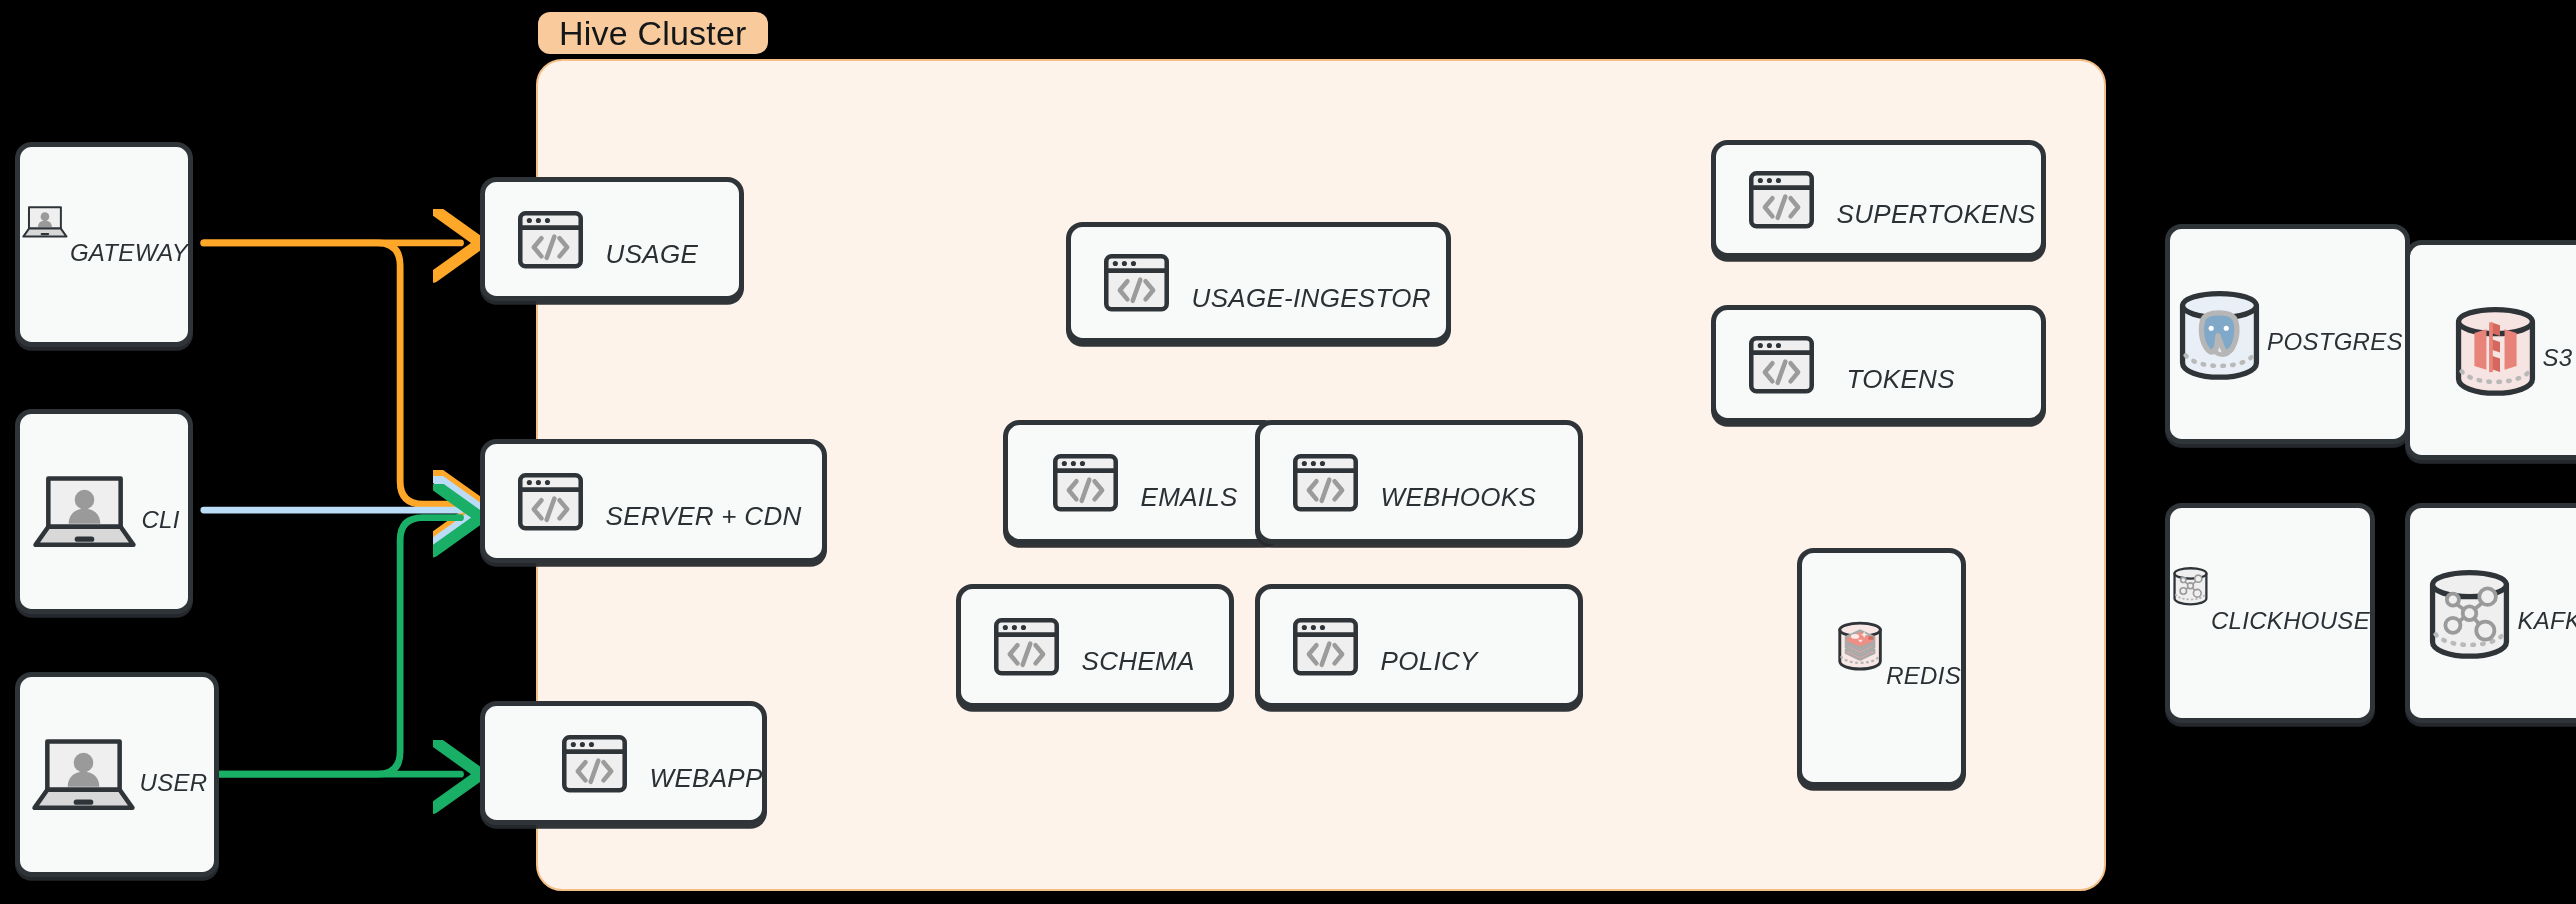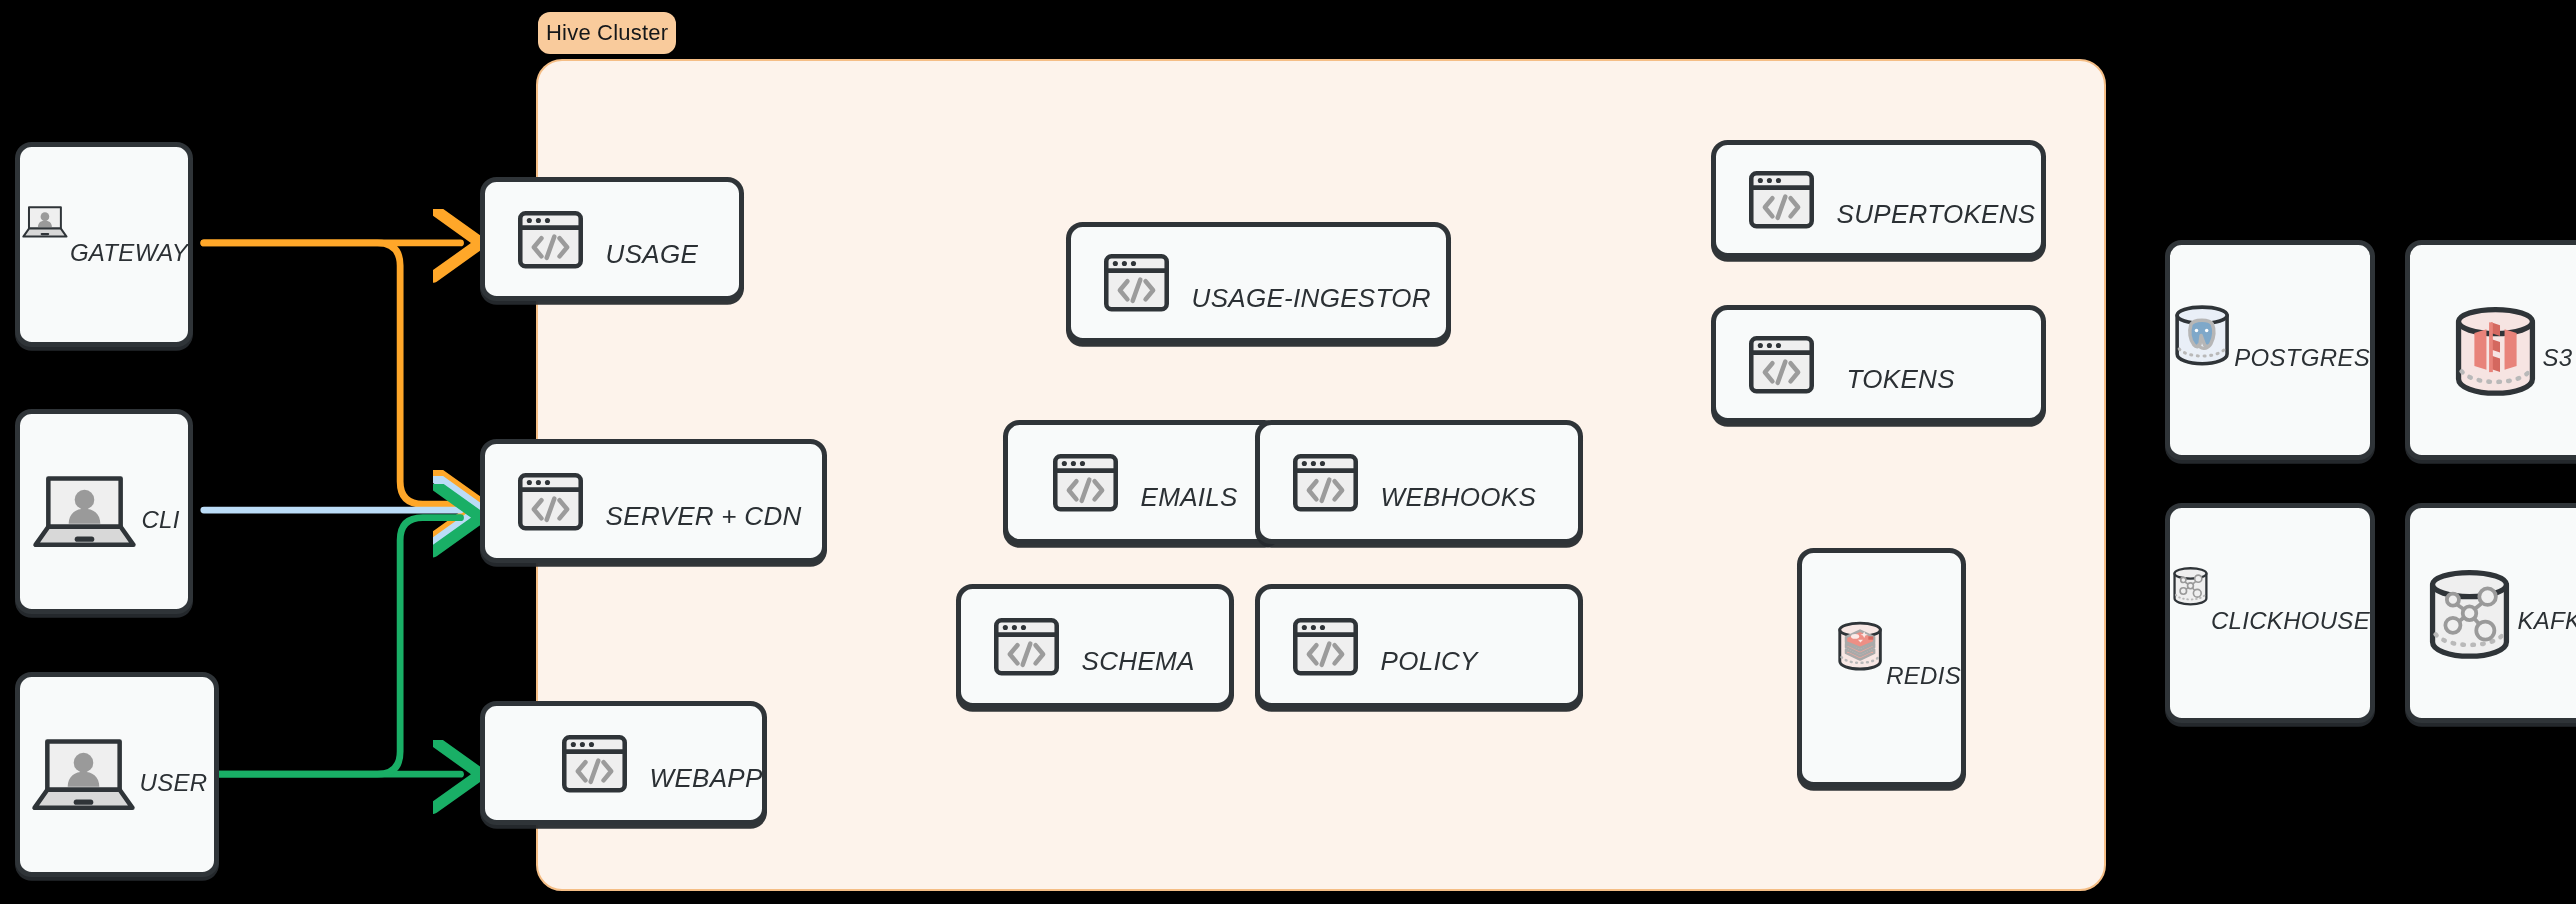--- a/index.html
+++ b/index.html
@@ -12,24 +12,24 @@
   
   .cluster-panel{
     position:absolute;
     border-radius:26px;
     box-sizing:border-box;
   }
   .cluster-badge{
     position:absolute;
     display:flex;align-items:center;justify-content:center;
     border-radius:12px;
-    font-size:22px;
+    font-size:34px;
     letter-spacing:0.2px;
     box-sizing:border-box;
-    padding:0 8px;
+    padding:0 21px;
     white-space:nowrap;
   }
 
   
   .node{
     position:absolute;
     box-sizing:border-box;
     background:#F8FAFA;
     border:5.3px solid #2F3438;
     border-radius:16.6px;
@@ -304,21 +304,21 @@
       </g>
       <ellipse cx="-12" cy="-18" rx="10" ry="6" fill="#FCEAE7"></ellipse>
       <path d="M10,-30 L13,-24 L19,-22 L13,-20 L10,-14 L7,-20 L1,-22 L7,-24 Z" fill="#FCEAE7"></path>
       <path d="M-5,-10 L7,-10 L1,-3 Z" fill="#FCEAE7"></path>
       <path d="M20,-18 L32,-18 L32,-10 L20,-10 Z" fill="#D4685F"></path>
     </g>
     </svg>
         </span>
         <span class="node-label">REDIS</span>
       </div>
-      <div class="node col" style="left: 2165px; top: 240px; width: 210px; height: 220px;">
+      <div class="node col" style="left: 2165px; top: 224px; width: 245px; height: 220px;">
         <span class="db-ico">
           <svg viewBox="0 0 126 128">
       <path d="M14,26 V102 C14,113 36,121 63,121 C90,121 112,113 112,102 V26 Z" fill="#E9EFF7" stroke="#2F3438" stroke-width="7" stroke-linejoin="round"></path>
       <ellipse cx="63" cy="26" rx="49" ry="16" fill="#E9EFF7" stroke="#2F3438" stroke-width="7"></ellipse>
       <path d="M18,92 C26,101 43,106 63,106 C83,106 100,101 108,92" fill="none" stroke="#B9B9B9" stroke-width="6" stroke-linecap="round" stroke-dasharray="2 11"></path>
       <g transform="translate(63,62)">
       <g stroke="#B6B6B6" stroke-width="7" stroke-linejoin="round" fill="#7FA8C9">
         <path d="M-22,-18 C-26,-4 -24,12 -16,22 C-12,27 -6,27 -4,20 L-2,4 L4,20
                  C6,27 13,27 17,20 C24,8 25,-8 20,-19 C14,-29 -16,-29 -22,-18 Z"></path>
       </g>

